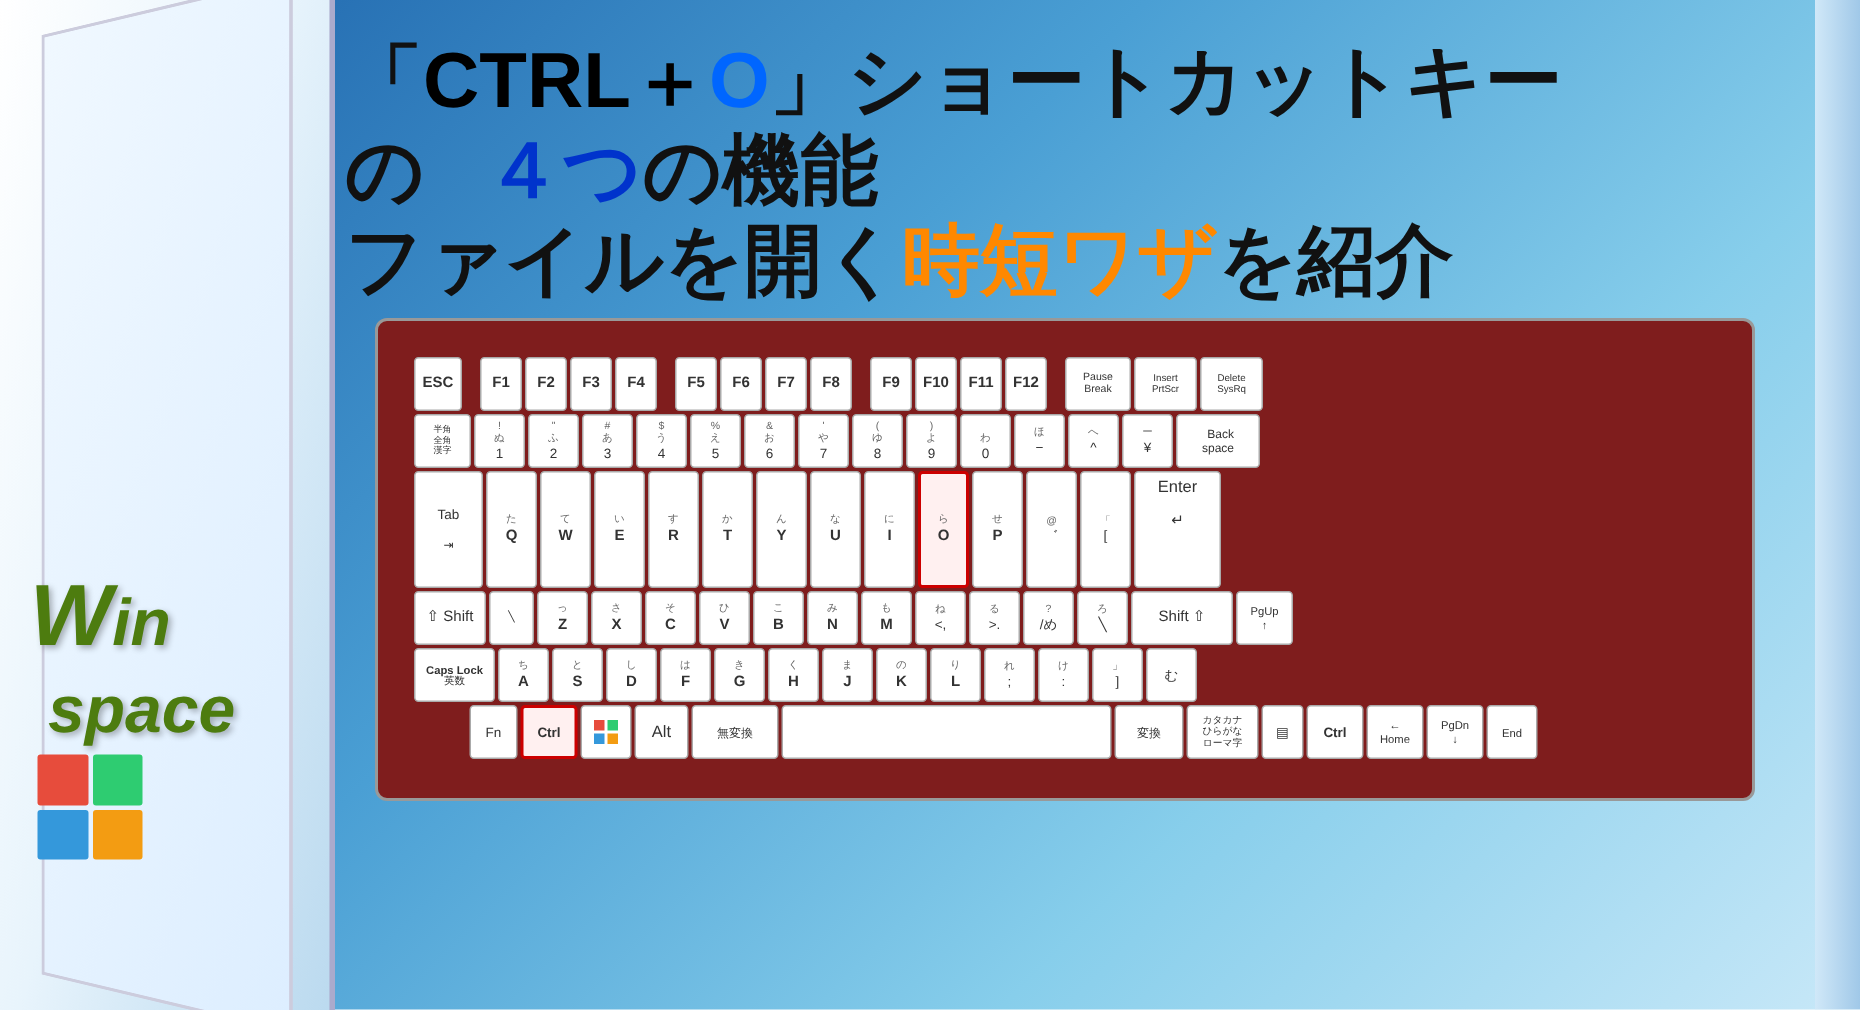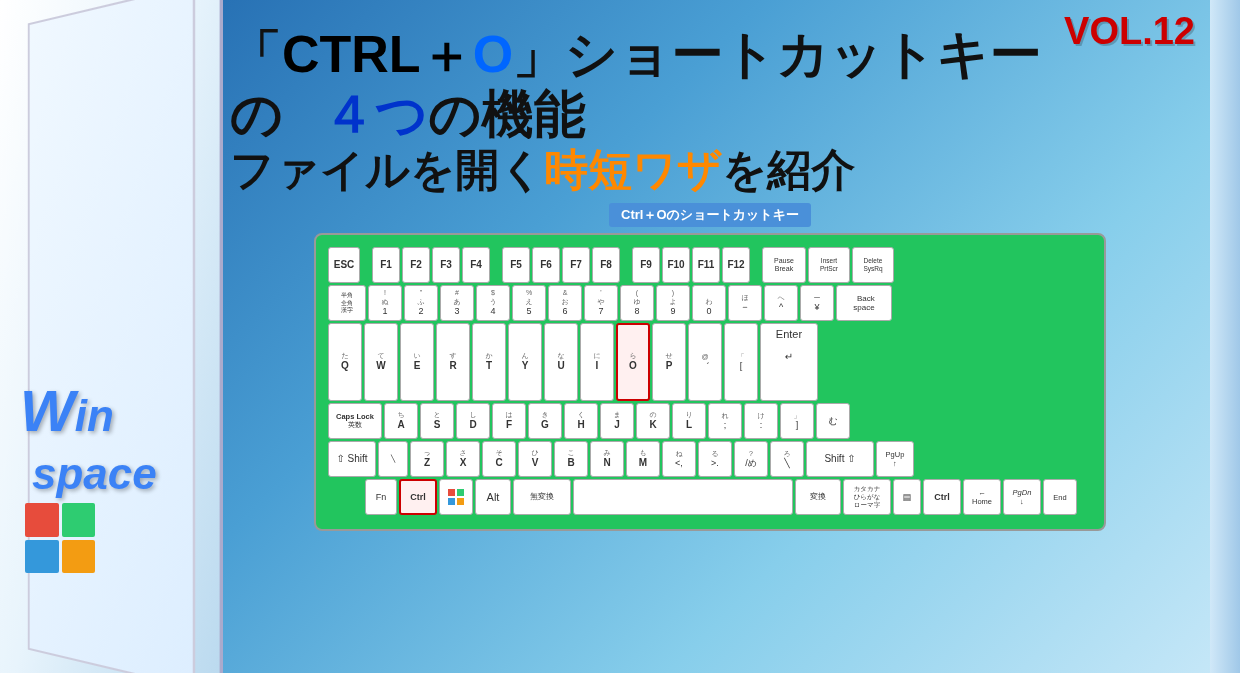--- a/index.html
+++ b/index.html
@@ -48,21 +48,21 @@
     .windows-logo-area {
       position: absolute;
       left: 20px;
       bottom: 100px;
       z-index: 10;
     }
     .win-text {
       font-size: 58px;
       font-weight: 900;
       font-style: italic;
-      color: #3b82f6;
+      color: #4d7c0f;
       line-height: 1;
       text-shadow: 2px 2px 4px rgba(0,0,0,0.3);
       font-family: 'Arial Black', sans-serif;
     }
     .win-grid {
       display: grid;
       grid-template-columns: 1fr 1fr;
       gap: 3px;
       width: 70px;
       height: 70px;
@@ -120,21 +120,21 @@
       font-weight: 900;
       color: #111111;
       line-height: 1.15;
       font-family: 'Arial Black', 'Meiryo', sans-serif;
     }
     .title-num {
       color: #0033cc;
       margin-left: 40px;
     }
     .title-line3 {
-      font-size: 44px;
+      font-size: 52px;
       font-weight: 900;
       color: #111111;
       line-height: 1.15;
       font-family: 'Arial Black', 'Meiryo', sans-serif;
     }
     .title-orange {
       color: #ff8800;
     }
 
     
@@ -152,25 +152,25 @@
       font-size: 13px;
       border-radius: 3px;
       margin-bottom: 6px;
       font-family: 'Meiryo', 'Arial', sans-serif;
       font-weight: bold;
       align-self: center;
     }
 
     
     .keyboard {
-      background: #22c55e;
+      background: #7f1d1d;
       border: 2px solid #999;
       border-radius: 8px;
-      padding: 12px;
-      width: 792px;
+      padding: 24px;
+      width: 920px;
       font-family: Arial, sans-serif;
     }
 
     .kb-row {
       display: flex;
       gap: 2px;
       margin-bottom: 2px;
       align-items: stretch;
     }
 
@@ -219,21 +219,21 @@
     .key-alt { width: 36px; }
     .key-muhenkan { width: 58px; }
     .key-henkan { width: 46px; }
     .key-katakana { width: 48px; }
 
     .key-pause { width: 44px; font-size: 7px; }
     .key-insert { width: 42px; font-size: 7px; }
     .key-delete { width: 42px; font-size: 7px; }
 
     .key-pgup { width: 38px; font-size: 7px; }
-    .key-pgdn { width: 38px; font-size: 7px; font-style: italic; }
+    .key-pgdn { width: 38px; font-size: 7px; }
     .key-end { width: 34px; font-size: 7px; }
     .key-home { width: 38px; font-size: 7px; }
     .fn-gap { width: 8px; }
 
   </style>
 </head>
 <body>
 
 <div class="door-left">
   <div class="door-left-inner"></div>
@@ -249,34 +249,32 @@
   <div class="win-grid">
     <div class="win-tile win-tile-1"></div>
     <div class="win-tile win-tile-2"></div>
     <div class="win-tile win-tile-3"></div>
     <div class="win-tile win-tile-4"></div>
   </div>
 </div>
 
 <div class="main-content">
 
-  <div class="vol-badge">VOL.12</div>
 
   <div class="title-line1">
     「<span class="title-ctrl">CTRL＋</span><span class="title-o">O</span>」ショートカットキー
   </div>
   <div class="title-line2">
     の<span class="title-num">４つ</span>の機能
   </div>
   <div class="title-line3">
     ファイルを開く<span class="title-orange">時短ワザ</span>を紹介
   </div>
 
   <div class="keyboard-section">
-    <div class="shortcut-label">Ctrl＋Oのショートカットキー</div>
 
     <div class="keyboard">
 
       <div class="kb-row">
         <div class="key key-esc">
             <span class="key-main">ESC</span>
           </div>
         <div class="fn-gap"></div>
         <div class="key key-fn">
             <span class="key-main">F1</span>
@@ -393,20 +391,25 @@
         <div class="key key-normal">
             <span class="key-sub">ー</span>
             <span style="font-size:9px;">¥</span>
           </div>
         <div class="key key-backspace">
             <span style="font-size:8px;">Back<br>space</span>
           </div>
       </div>
 
       <div class="kb-row">
+        <div class="key key-tab">
+            <span style="font-size:9px;">Tab</span>
+            <br>
+            <span style="font-size:8px;">⇥</span>
+          </div>
         <div class="key key-normal">
             <span class="key-sub">た</span>
             <span class="key-main">Q</span>
           </div>
         <div class="key key-normal">
             <span class="key-sub">て</span>
             <span class="key-main">W</span>
           </div>
         <div class="key key-normal">
             <span class="key-sub">い</span>
@@ -445,20 +448,79 @@
             <span style="font-size:9px;">゛</span>
           </div>
         <div class="key key-normal">
             <span class="key-sub">「</span>
             <span style="font-size:9px;">[</span>
           </div>
         <div class="key key-enter" style="min-height:78px; justify-content: flex-start; padding-top:4px;">
             <span style="font-size:11px;text-align:center;">Enter</span>
             <br>
             <span style="font-size:10px;">↵</span>
+          </div>
+      </div>
+
+      <div class="kb-row">
+        <div class="key key-shift-l">
+            <span style="font-size:10px;">⇧ Shift</span>
+          </div>
+        <div class="key" style="width:30px;">
+            <span style="font-size:7px;">╲</span>
+          </div>
+        <div class="key key-normal">
+            <span class="key-sub">っ</span>
+            <span class="key-main">Z</span>
+          </div>
+        <div class="key key-normal">
+            <span class="key-sub">さ</span>
+            <span class="key-main">X</span>
+          </div>
+        <div class="key key-normal">
+            <span class="key-sub">そ</span>
+            <span class="key-main">C</span>
+          </div>
+        <div class="key key-normal">
+            <span class="key-sub">ひ</span>
+            <span class="key-main">V</span>
+          </div>
+        <div class="key key-normal">
+            <span class="key-sub">こ</span>
+            <span class="key-main">B</span>
+          </div>
+        <div class="key key-normal">
+            <span class="key-sub">み</span>
+            <span class="key-main">N</span>
+          </div>
+        <div class="key key-normal">
+            <span class="key-sub">も</span>
+            <span class="key-main">M</span>
+          </div>
+        <div class="key key-normal">
+            <span class="key-sub">ね</span>
+            <span style="font-size:9px;">&lt;,</span>
+          </div>
+        <div class="key key-normal">
+            <span class="key-sub">る</span>
+            <span style="font-size:9px;">&gt;.</span>
+          </div>
+        <div class="key key-normal">
+            <span class="key-sub">?</span>
+            <span style="font-size:9px;">/め</span>
+          </div>
+        <div class="key key-normal">
+            <span class="key-sub">ろ</span>
+            <span style="font-size:9px;">╲</span>
+          </div>
+        <div class="key key-shift-r">
+            <span style="font-size:10px;">Shift ⇧</span>
+          </div>
+        <div class="key key-pgup">
+            <span style="font-size:7.5px;">PgUp<br>↑</span>
           </div>
       </div>
 
       <div class="kb-row">
         <div class="key key-capslock">
           <span style="font-size:7.5px; font-weight:bold;">Caps Lock</span>
           <span style="font-size:7px;">英数</span>
         </div>
         <div class="key key-normal">
             <span class="key-sub">ち</span>
@@ -503,79 +565,20 @@
         <div class="key key-normal">
             <span class="key-sub">け</span>
             <span style="font-size:9px;">:</span>
           </div>
         <div class="key key-normal">
             <span class="key-sub">」</span>
             <span style="font-size:9px;">]</span>
           </div>
         <div class="key key-normal">
             <span style="font-size:9px;">む</span>
-          </div>
-      </div>
-
-      <div class="kb-row">
-        <div class="key key-shift-l">
-            <span style="font-size:10px;">⇧ Shift</span>
-          </div>
-        <div class="key" style="width:30px;">
-            <span style="font-size:7px;">╲</span>
-          </div>
-        <div class="key key-normal">
-            <span class="key-sub">っ</span>
-            <span class="key-main">Z</span>
-          </div>
-        <div class="key key-normal">
-            <span class="key-sub">さ</span>
-            <span class="key-main">X</span>
-          </div>
-        <div class="key key-normal">
-            <span class="key-sub">そ</span>
-            <span class="key-main">C</span>
-          </div>
-        <div class="key key-normal">
-            <span class="key-sub">ひ</span>
-            <span class="key-main">V</span>
-          </div>
-        <div class="key key-normal">
-            <span class="key-sub">こ</span>
-            <span class="key-main">B</span>
-          </div>
-        <div class="key key-normal">
-            <span class="key-sub">み</span>
-            <span class="key-main">N</span>
-          </div>
-        <div class="key key-normal">
-            <span class="key-sub">も</span>
-            <span class="key-main">M</span>
-          </div>
-        <div class="key key-normal">
-            <span class="key-sub">ね</span>
-            <span style="font-size:9px;">&lt;,</span>
-          </div>
-        <div class="key key-normal">
-            <span class="key-sub">る</span>
-            <span style="font-size:9px;">&gt;.</span>
-          </div>
-        <div class="key key-normal">
-            <span class="key-sub">?</span>
-            <span style="font-size:9px;">/め</span>
-          </div>
-        <div class="key key-normal">
-            <span class="key-sub">ろ</span>
-            <span style="font-size:9px;">╲</span>
-          </div>
-        <div class="key key-shift-r">
-            <span style="font-size:10px;">Shift ⇧</span>
-          </div>
-        <div class="key key-pgup">
-            <span style="font-size:7.5px;">PgUp<br>↑</span>
           </div>
       </div>
 
       <div class="kb-row">
         <div class="key" style="width:32px;margin-left:37px;">
             <span style="font-size:9px;">Fn</span>
           </div>
         <div class="key key-ctrl highlighted">
             <span style="font-size:9px; font-weight:bold;">Ctrl</span>
           </div>

